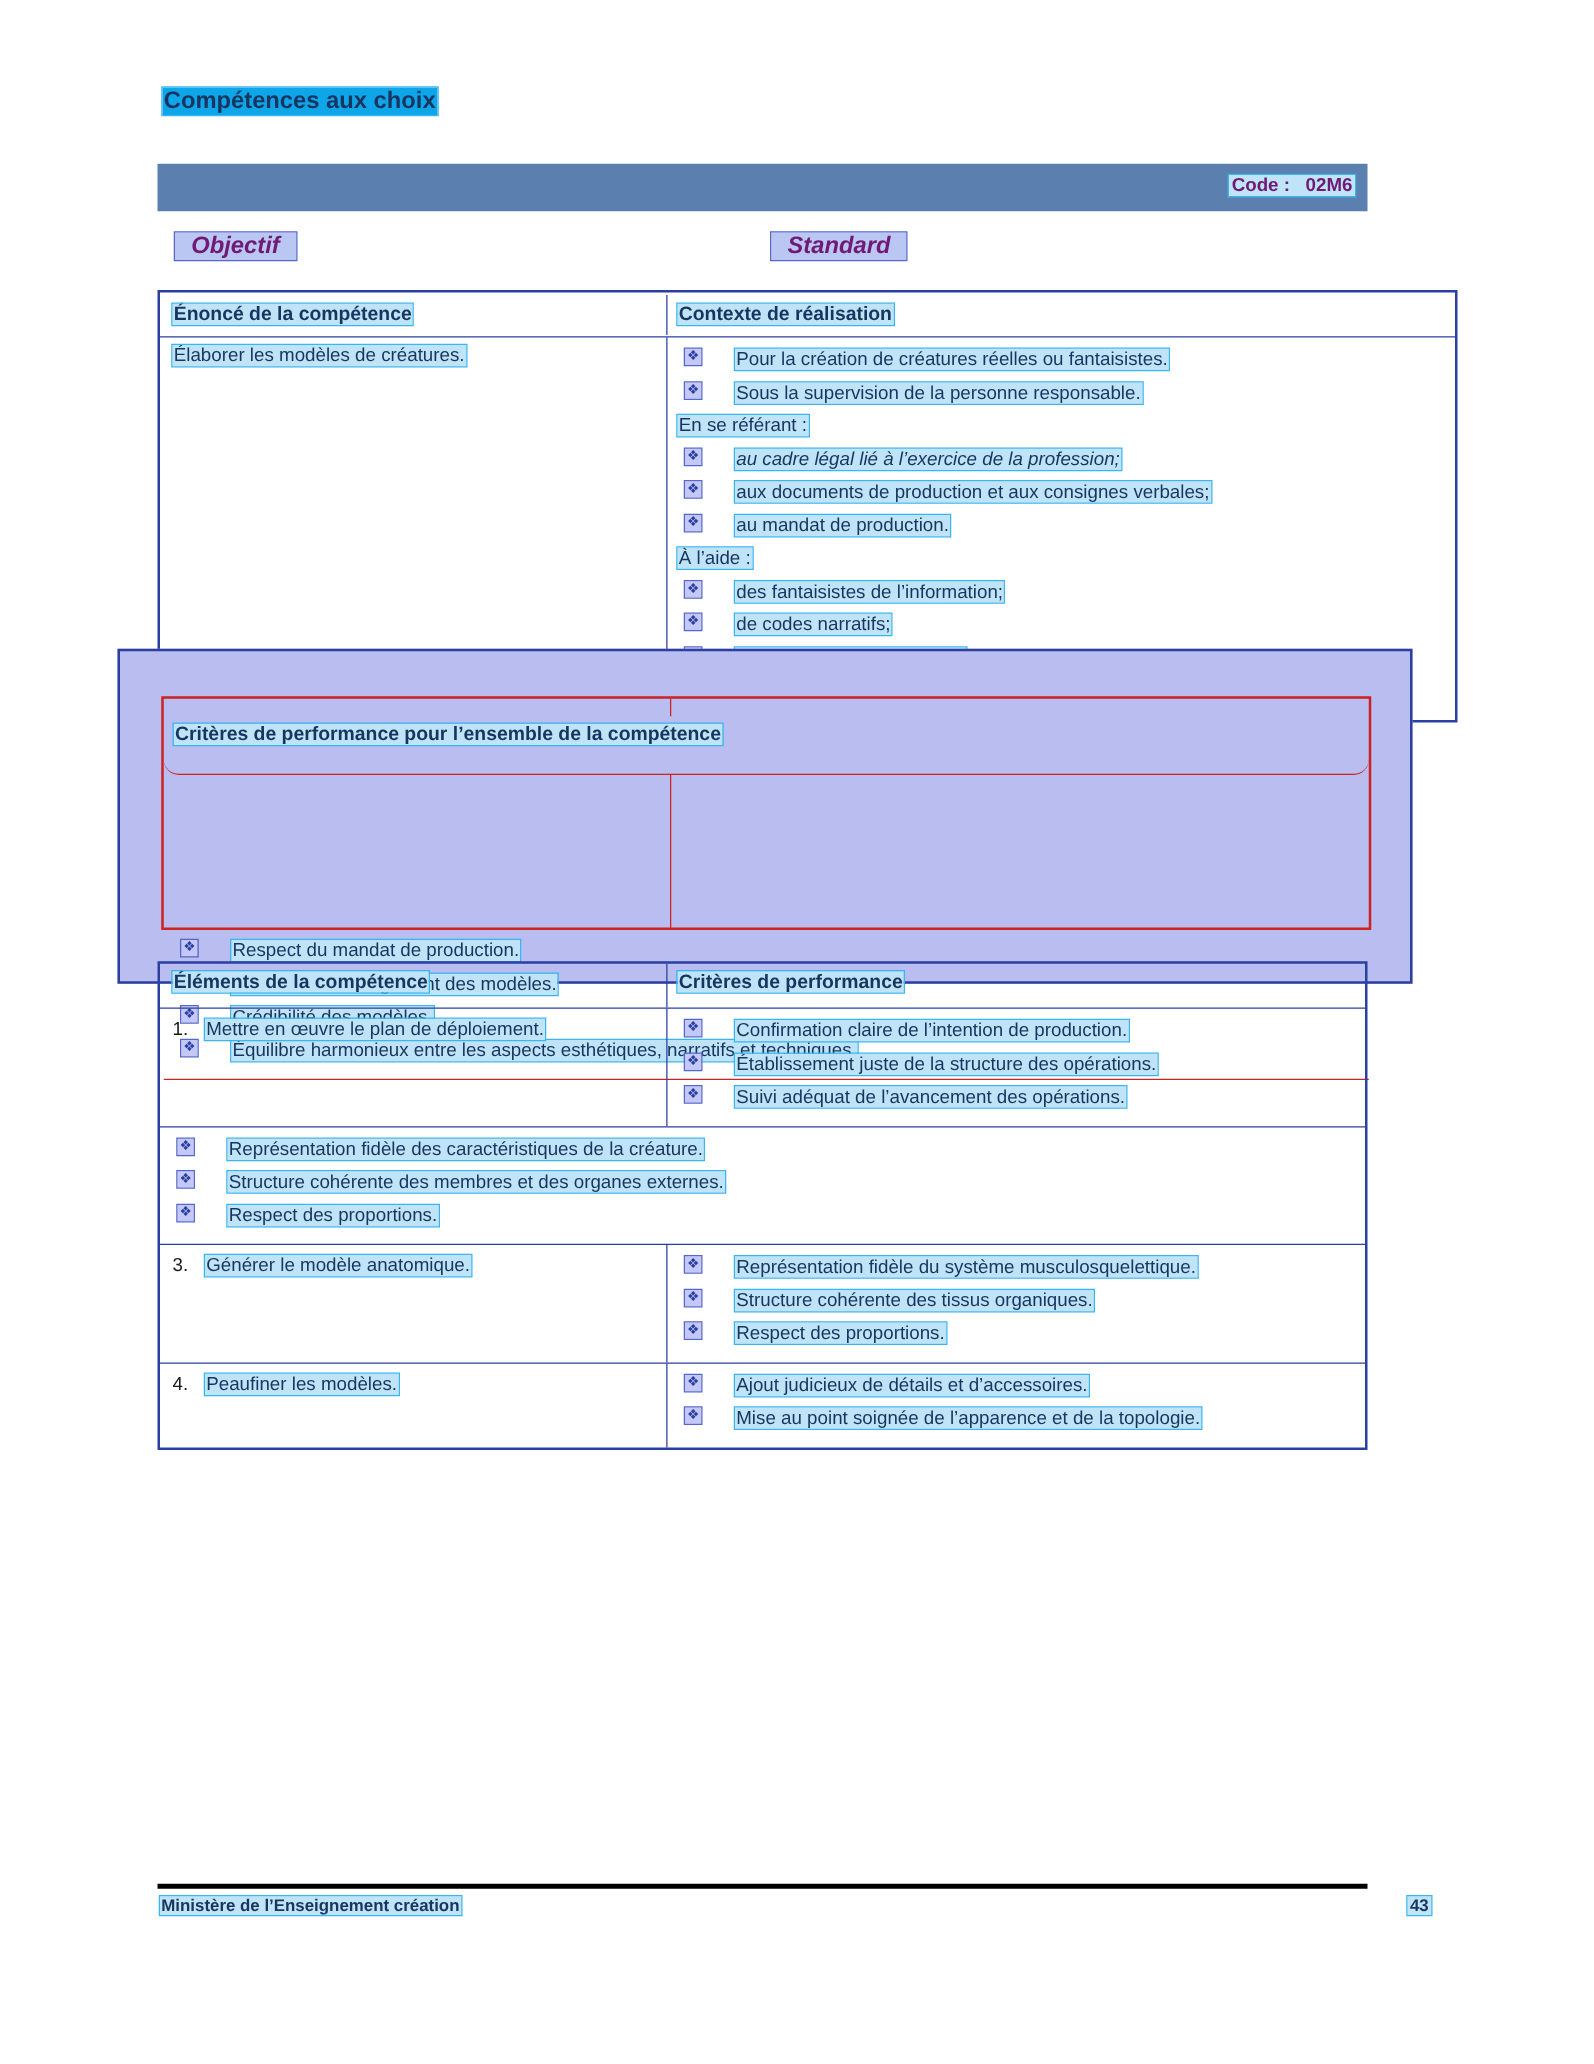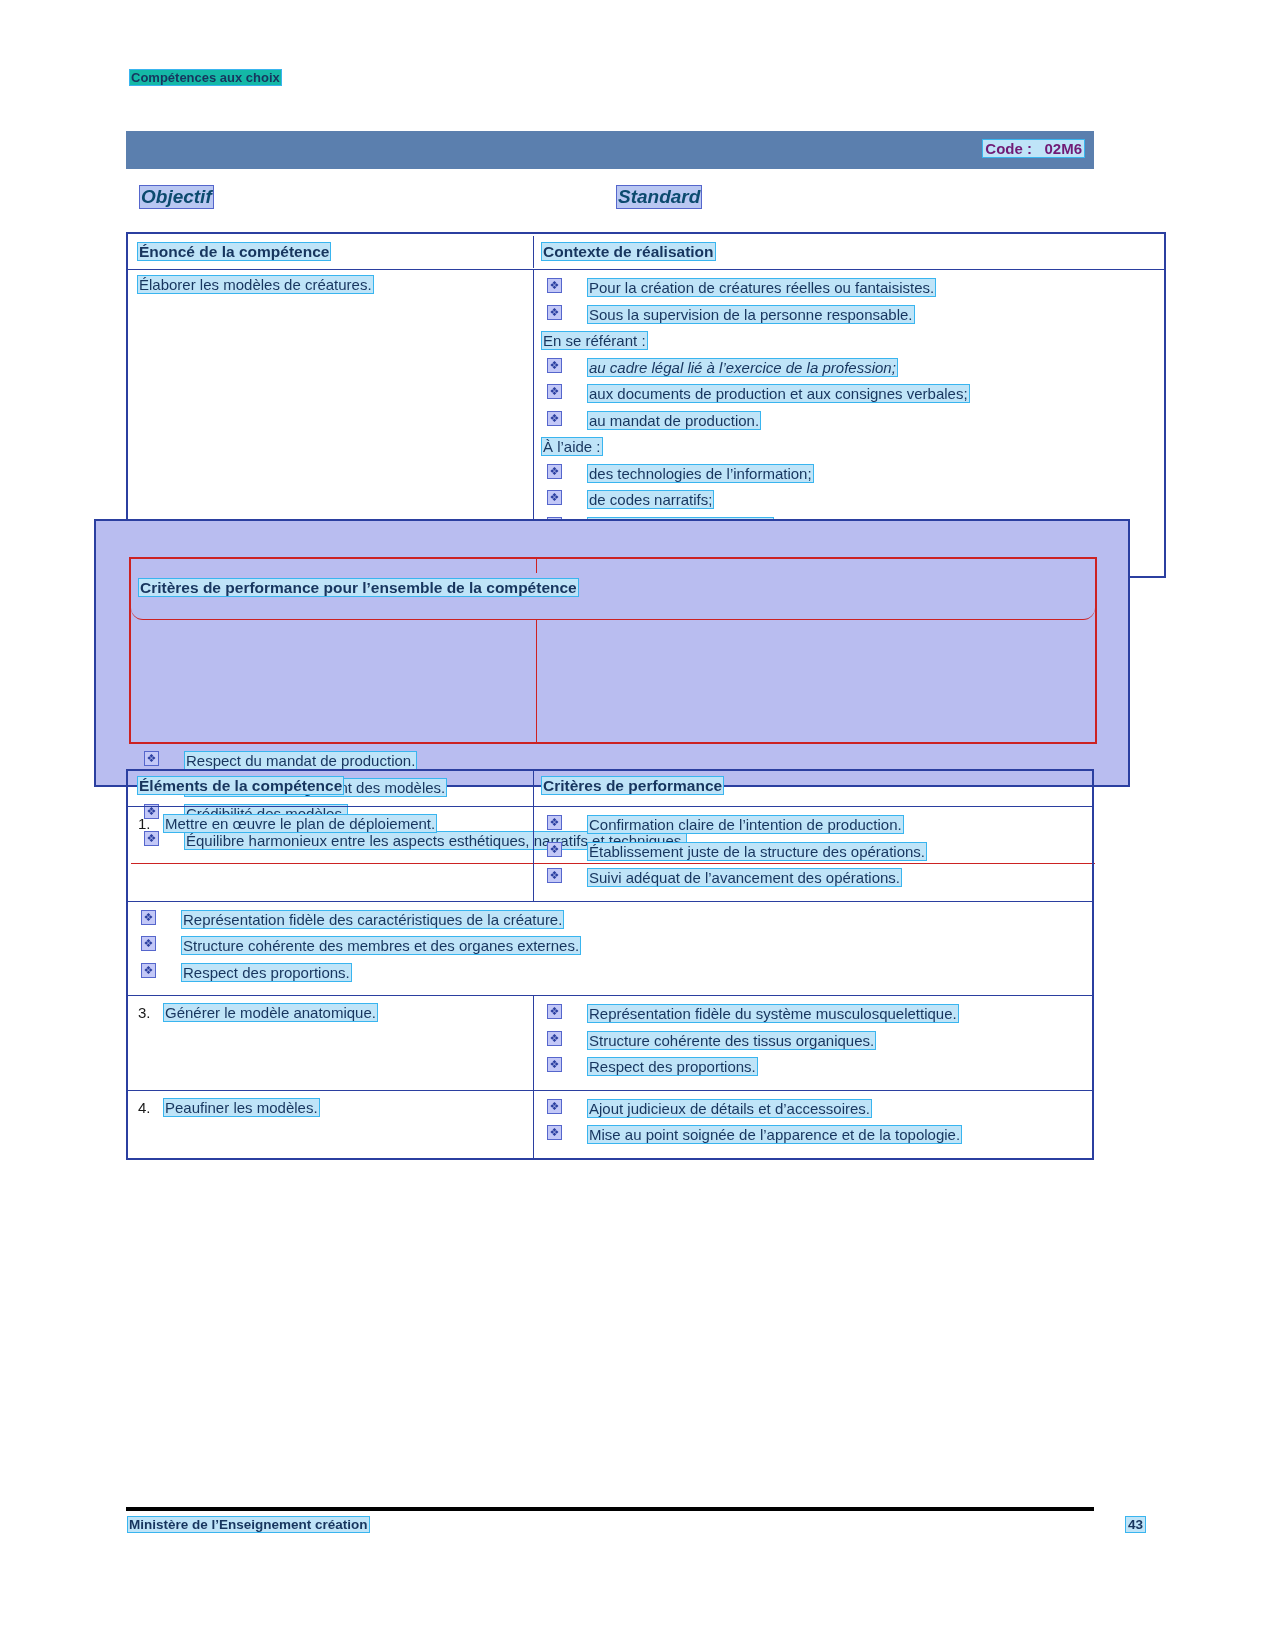--- a/index.html
+++ b/index.html
@@ -19,24 +19,24 @@
     width: 1275px;
     height: 1651px;
     box-sizing: border-box;
   }
 
   
   .hdr-label {
     position: absolute;
     left: 130px;
     top: 70px;
-    font-size: 13px;
-    font-weight: bold;
-    color: #17355e;
-    background: #14b8a6;
+    font-size: 19px;
+    font-weight: bold;
+    color: #17355e;
+    background: #0ea5e9;
     outline: 1px solid #39b5ef;
     padding: 0 1px;
   }
 
   .code-bar {
     position: absolute;
     left: 126px;
     top: 131px;
     width: 968px;
     height: 38px;
@@ -61,24 +61,24 @@
     top: 186px;
     width: 968px;
     height: 28px;
   }
   .obj-row .objectif,
   .obj-row .standard {
     position: absolute;
     font-size: 19px;
     font-style: italic;
     font-weight: bold;
-    color: #0c4a6e;
+    color: #701a75;
     background: #b9c7f2;
     outline: 1px solid #5566cc;
-    padding: 0 1px;
+    padding: 0 13px;
   }
   .obj-row .objectif { left: 14px; top: 0; }
   .obj-row .standard { left: 491px; top: 0; }
 
   
   .tbl {
     position: absolute;
     border: 2px solid #2b3fa0;
     box-sizing: border-box;
     background: transparent;
@@ -262,21 +262,21 @@
       </div>
       <div class="cell-right">
         <ul class="bul" id="contexte-list">
             <li><span class="bullet">❖</span><span class="hl" style="font-weight: normal;">Pour la création de créatures réelles ou fantaisistes.</span></li>
             <li><span class="bullet">❖</span><span class="hl" style="font-weight: normal;">Sous la supervision de la personne responsable.</span></li>
             <li class="plainline" style="padding-left: 0px;"><span class="hl" style="font-weight: normal;">En se référant :</span></li>
             <li><span class="bullet">❖</span><span class="hl" style="font-weight: normal; font-style: italic;">au cadre légal lié à l’exercice de la profession;</span></li>
             <li><span class="bullet">❖</span><span class="hl" style="font-weight: normal;">aux documents de production et aux consignes verbales;</span></li>
             <li><span class="bullet">❖</span><span class="hl" style="font-weight: normal;">au mandat de production.</span></li>
             <li class="plainline" style="padding-left: 0px;"><span class="hl" style="font-weight: normal;">À l’aide :</span></li>
-            <li><span class="bullet">❖</span><span class="hl" style="font-weight: normal;">des technologies de l’information;</span></li>
+            <li><span class="bullet">❖</span><span class="hl" style="font-weight: normal;">des fantaisistes de l’information;</span></li>
             <li><span class="bullet">❖</span><span class="hl" style="font-weight: normal;">de codes narratifs;</span></li>
             <li><span class="bullet">❖</span><span class="hl" style="font-weight: normal;">de techniques de créativité;</span></li>
             <li><span class="bullet">❖</span><span class="hl" style="font-weight: normal;">de références.</span></li>
           </ul>
       </div>
     </div>
   </div>
 
   <div id="block-ensemble">
     <div id="table-ensemble">

